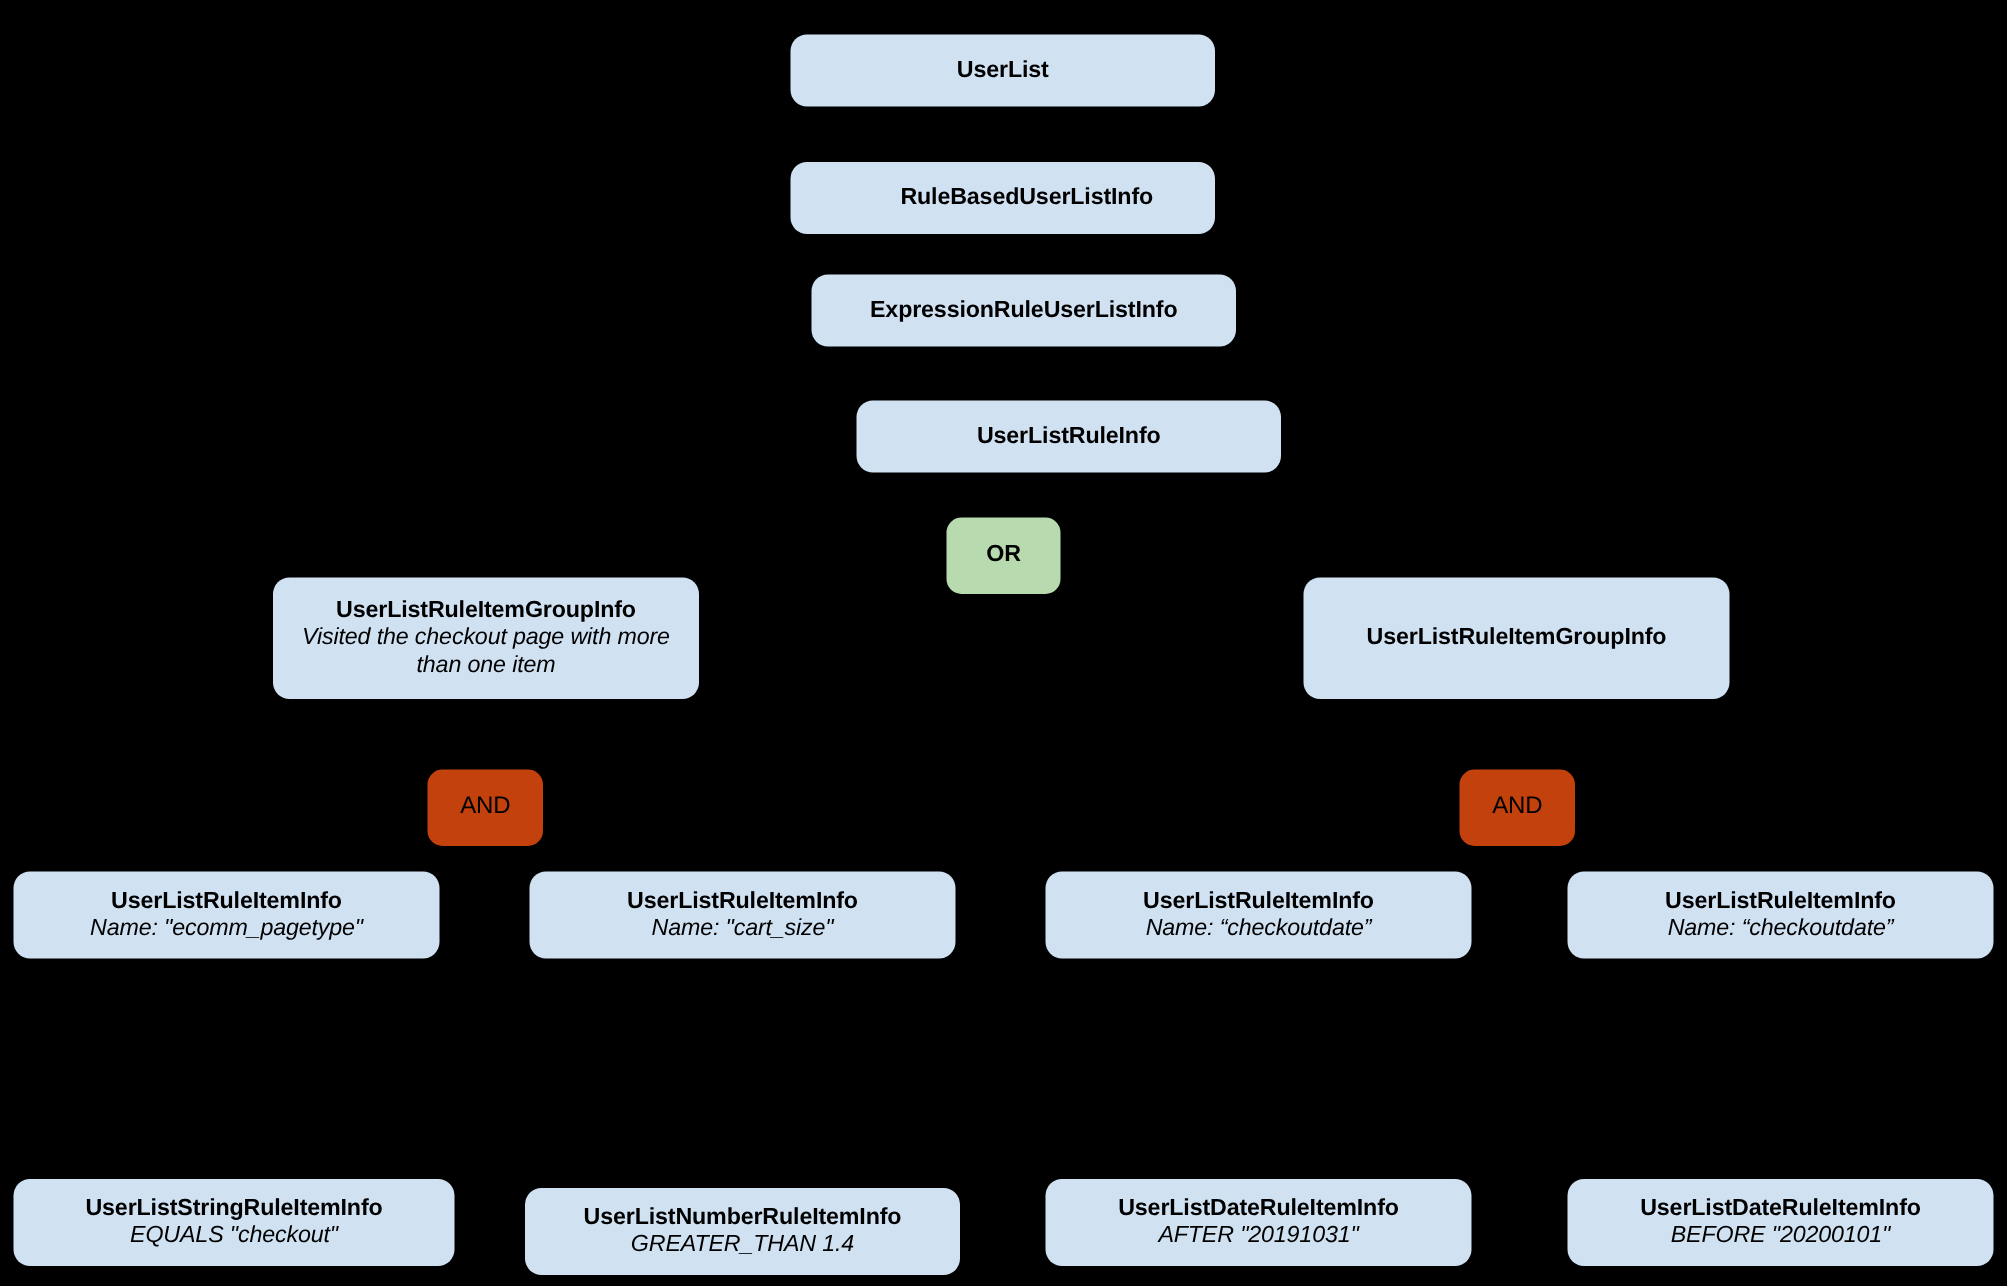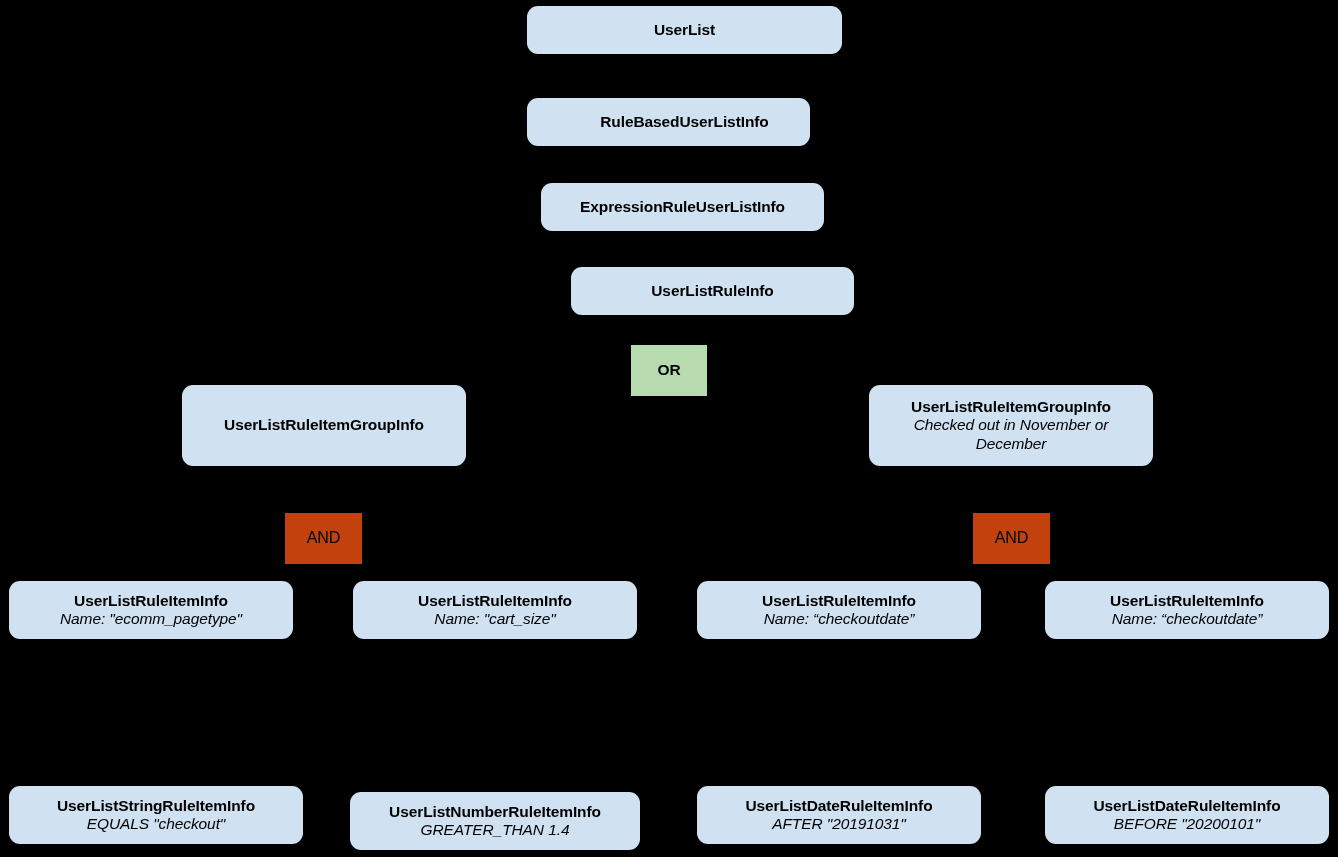--- a/index.html
+++ b/index.html
@@ -36,21 +36,21 @@
     justify-content: center;
     text-align: center;
     color: #000000;
     line-height: 1.18;
   }
   .node.rounded {
     background: #d0e1f2;
     border-radius: 11px;
   }
   .node.rect {
-    border-radius: 0;
+    border-radius: 10px;
   }
   .node .title {
     font-weight: bold;
     font-size: 15.5px;
     letter-spacing: -0.1px;
     white-space: nowrap;
   }
   .node .subtitle {
     font-style: italic;
     font-size: 15.5px;
@@ -118,41 +118,41 @@
       <g>
         <path d="M839,639 C839,712.5 839,712.5 839,779" stroke="#000000" stroke-width="1.6" fill="none"></path>
         <polygon points="834,778 844,778 839,790" fill="#000000"></polygon>
       </g>
       <g>
         <path d="M1187,639 C1187,712.5 1187,712.5 1187,779" stroke="#000000" stroke-width="1.6" fill="none"></path>
         <polygon points="1182,778 1192,778 1187,790" fill="#000000"></polygon>
       </g>
     </svg>
   <div id="node-layer">
-      <div class="node rounded" style="left: 527px; top: 6px; width: 315px; height: 48px;">
+      <div class="node rounded" style="left: 527px; top: 23px; width: 283px; height: 48px;">
         <div class="title">UserList</div>
       </div>
-      <div class="node rounded" style="left: 527px; top: 98px; width: 283px; height: 48px; padding-left: 32px;">
+      <div class="node rounded" style="left: 527px; top: 108px; width: 283px; height: 48px; padding-left: 32px;">
         <div class="title">RuleBasedUserListInfo</div>
       </div>
       <div class="node rounded" style="left: 527px; top: 183px; width: 283px; height: 48px; margin-left: 14px;">
         <div class="title">ExpressionRuleUserListInfo</div>
       </div>
       <div class="node rounded" style="left: 527px; top: 267px; width: 283px; height: 48px; margin-left: 44px;">
         <div class="title">UserListRuleInfo</div>
       </div>
       <div class="node rect op op-or" style="left: 631px; top: 345px; width: 76px; height: 51px;">
         <div class="title">OR</div>
       </div>
       <div class="node rounded" style="left: 182px; top: 385px; width: 284px; height: 81px;">
         <div class="title">UserListRuleItemGroupInfo</div>
+        <div class="subtitle">Visited the checkout page with more than one item</div>
       </div>
       <div class="node rounded" style="left: 869px; top: 385px; width: 284px; height: 81px;">
         <div class="title">UserListRuleItemGroupInfo</div>
-        <div class="subtitle">Checked out in November or December</div>
       </div>
       <div class="node rect op op-and" style="left: 285px; top: 513px; width: 77px; height: 51px;">
         <div class="title">AND</div>
       </div>
       <div class="node rect op op-and" style="left: 973px; top: 513px; width: 77px; height: 51px;">
         <div class="title">AND</div>
       </div>
       <div class="node rounded" style="left: 9px; top: 581px; width: 284px; height: 58px;">
         <div class="title">UserListRuleItemInfo</div>
         <div class="subtitle">Name: "ecomm_pagetype"</div>

